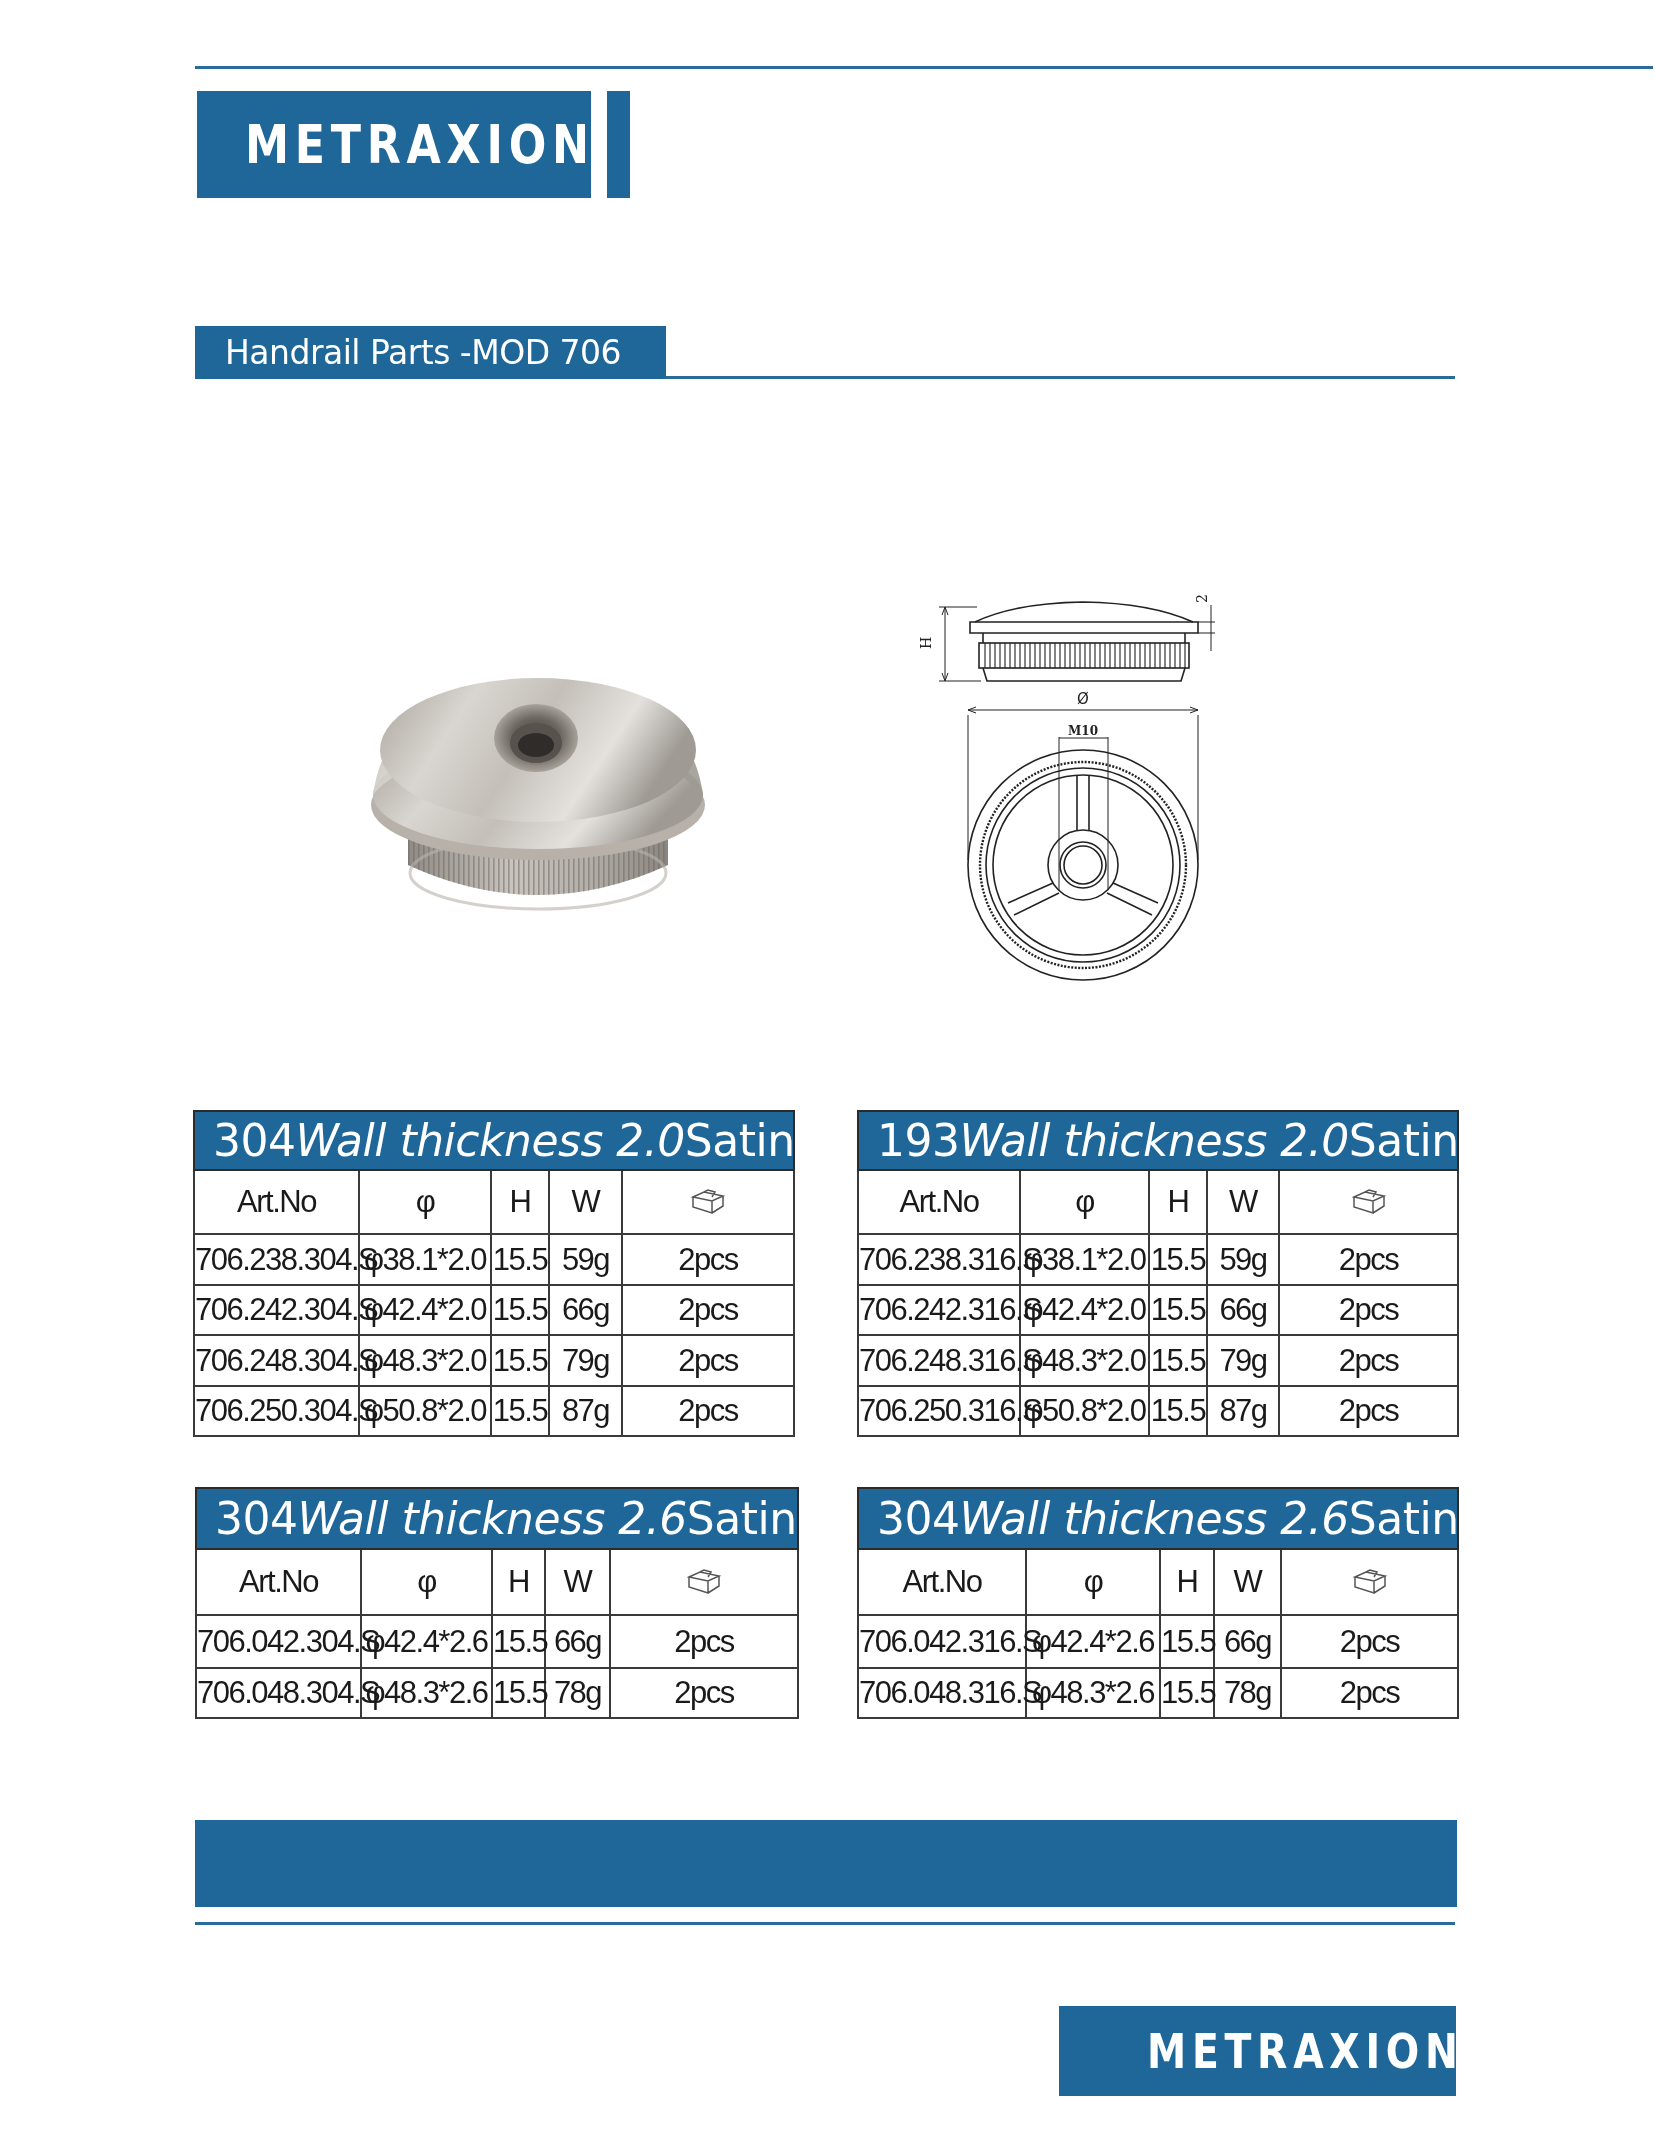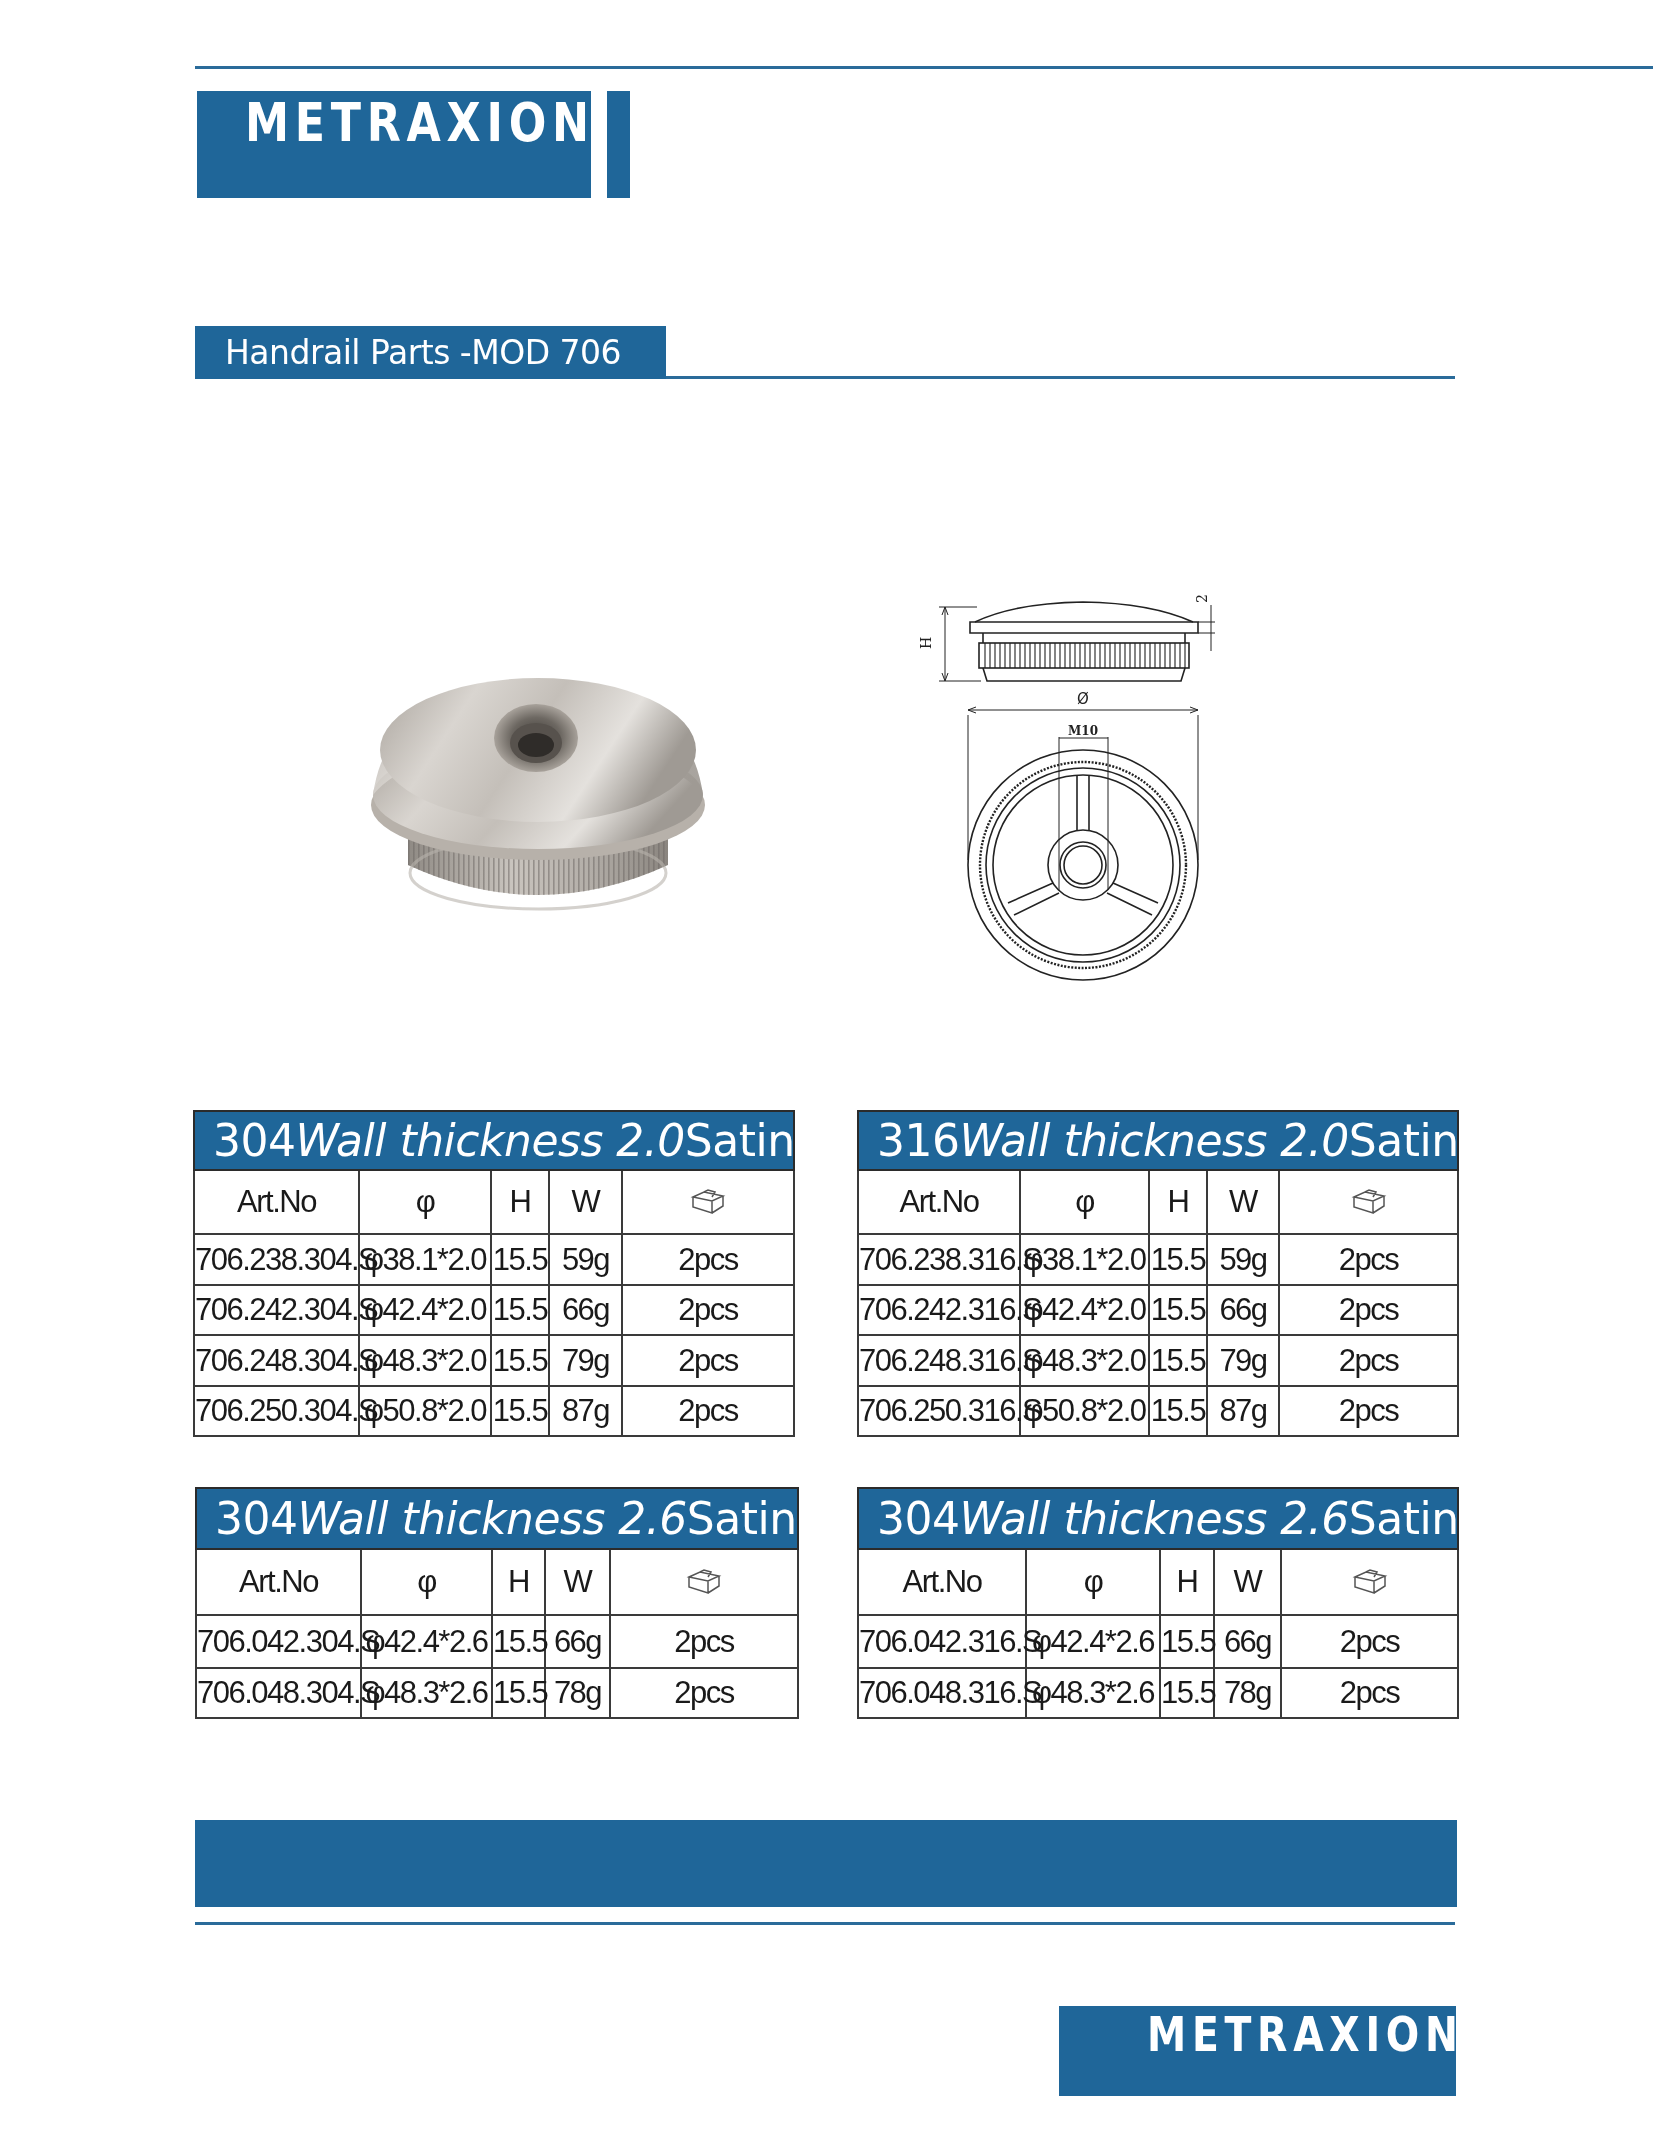--- a/index.html
+++ b/index.html
@@ -1,20 +1,20 @@
 <!DOCTYPE html>
 <html><head>
 <meta charset="utf-8">
 <style>
   html, body { margin: 0; padding: 0; background: #ffffff; }
   body { width: 1655px; height: 2142px; position: relative; overflow: hidden;
          font-family: "Liberation Sans", "DejaVu Sans", sans-serif; color: #1a1a1a; }
   .abs { position: absolute; }
   .rule { position: absolute; background: #2a6b9a; }
-  .logo-box { position: absolute; background: #1f6699; display: flex; }
+  .logo-box { position: absolute; background: #1f6699; display: flex; align-items: center; }
   .logo-text { color: #ffffff; font-family: "DejaVu Sans", sans-serif; font-weight: bold;
                letter-spacing: 7px; transform: scaleX(0.82); transform-origin: left center; }
   .section-box { position: absolute; background: #1f6699; color: #fff; display: flex; align-items: center;
                  font-family: "DejaVu Sans", sans-serif; font-size: 33px; letter-spacing: -0.5px; }
   table.spec { position: absolute; border-collapse: collapse; table-layout: fixed;
                font-family: "Liberation Sans", sans-serif; }
   table.spec td, table.spec th { border: 2px solid #3a3a3a; padding: 0; text-align: center;
                font-size: 31px; letter-spacing: -1.5px; white-space: nowrap; color: #1a1a1a; font-weight: normal; }
   table.spec tr.title td { background: #1f6699; color: #fff; border-color: #2b2b2b; text-align: left;
                font-family: "DejaVu Sans", sans-serif; font-size: 44px; letter-spacing: -0.5px; }
@@ -192,21 +192,21 @@
       <col style="width:162px">
       <col style="width:129px">
       <col style="width:58px">
       <col style="width:72px">
       <col style="width:179px">
     </colgroup>
   <tbody>
       <tr class="title" style="height:59px;">
     <td colspan="5">
           <div class="title-row">
-      <span class="grade">316</span>
+      <span class="grade">193</span>
       <span class="wall">Wall thickness 2.0</span>
       <span class="finish">Satin</span>
     </div>
         </td>
   </tr>
   <tr style="height:64px;">
     <th>Art.No</th>
     <th>φ</th>
     <th>H</th>
     <th>W</th>

